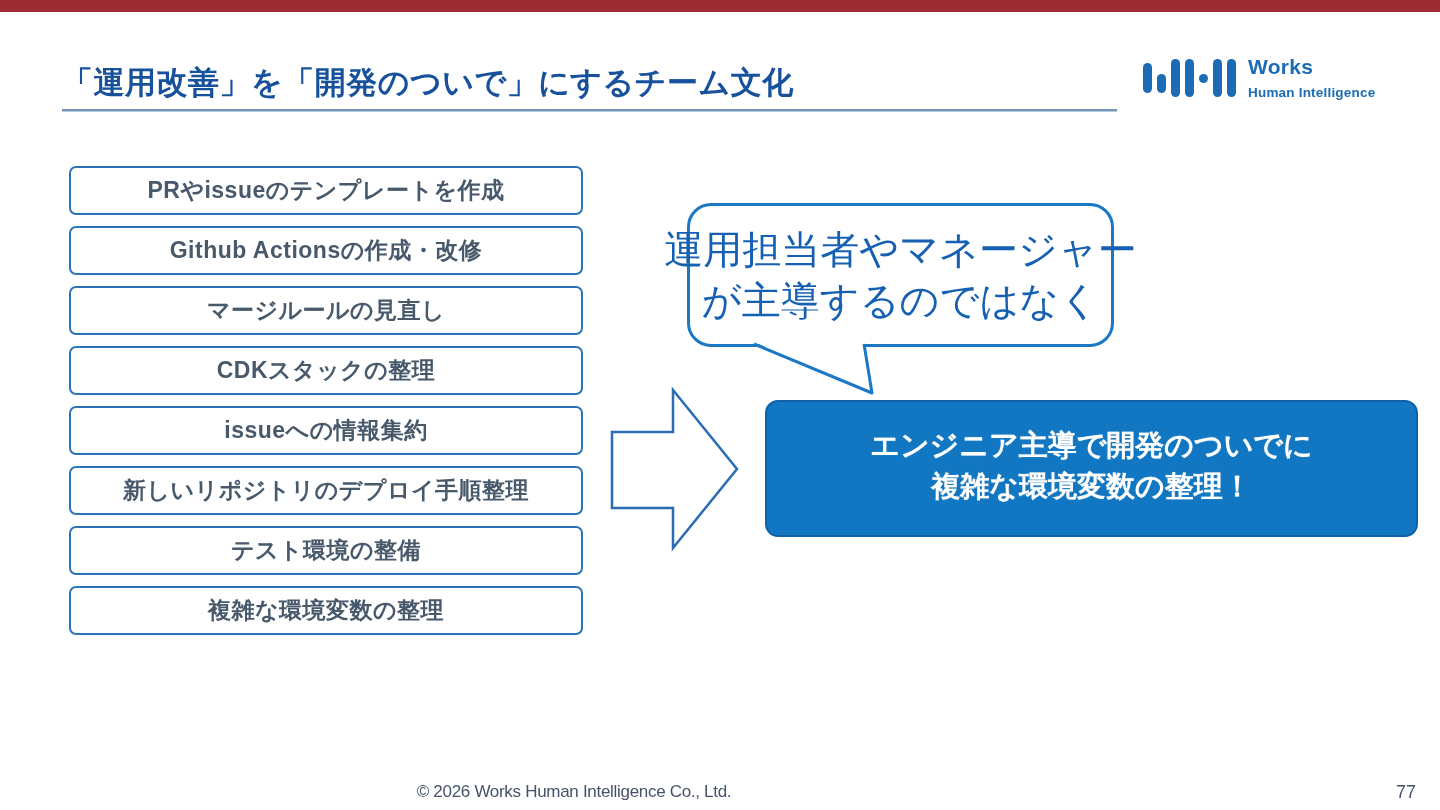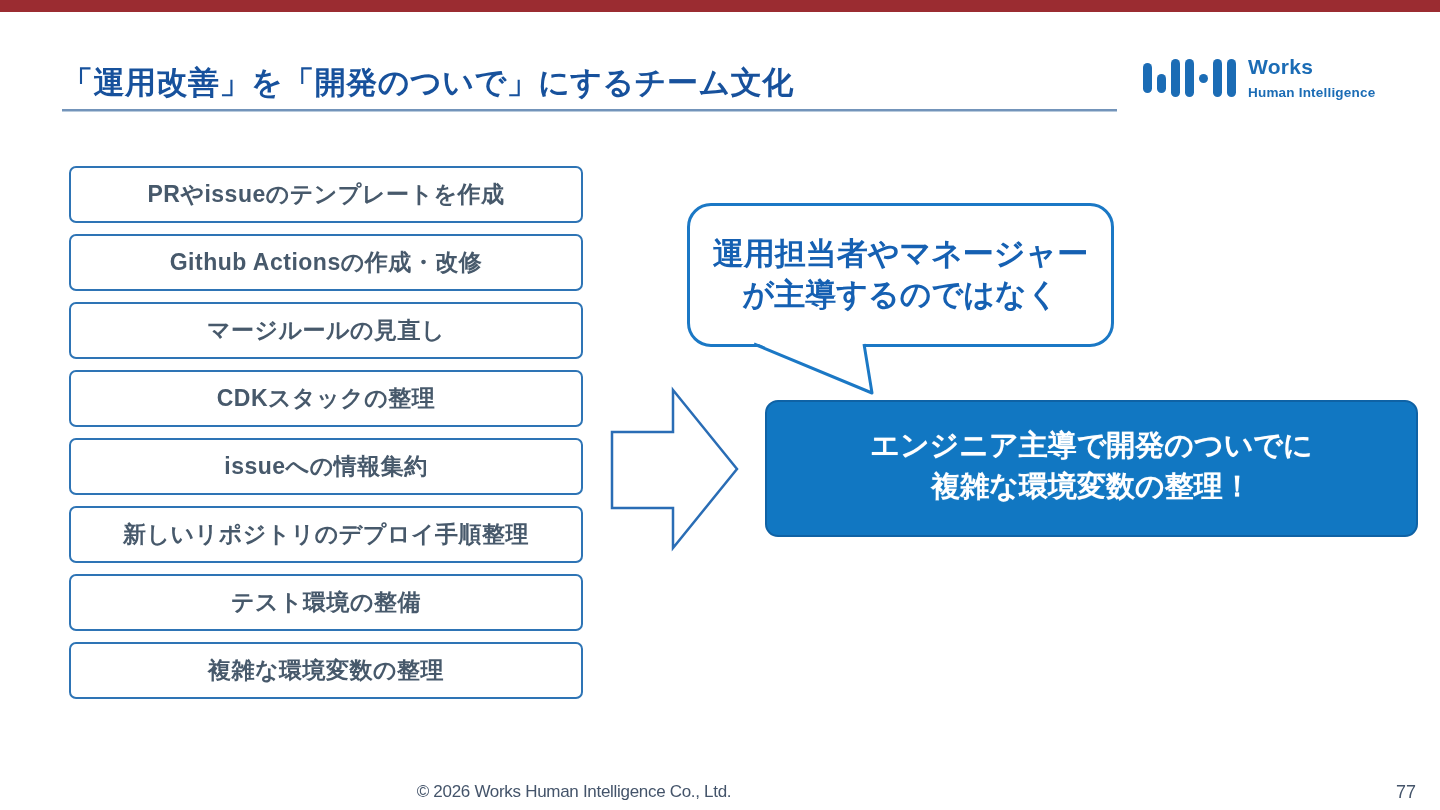--- a/index.html
+++ b/index.html
@@ -40,38 +40,38 @@
   .lb6 { height: 38px; }
   .logo-text { color: #1b6cb5; line-height: 1; }
   .logo-works { font-size: 21px; font-weight: bold; letter-spacing: 0.3px; }
   .logo-hi { font-size: 13.5px; font-weight: bold; margin-top: 9px; letter-spacing: 0.2px; }
   
   .tasks {
     position: absolute; left: 69px; top: 166px; width: 514px;
     display: flex; flex-direction: column; gap: 11px;
   }
   .task-box {
-    height: 57px; background: #ffffff;
+    height: 49px; background: #ffffff;
     border: 2px solid #2e74b5; border-radius: 7px;
     display: flex; align-items: center; justify-content: center;
   }
   .task-box span {
     font-size: 23px; font-weight: bold; color: #47596b; letter-spacing: 0.5px;
     white-space: nowrap;
   }
   
   .arrow-svg { position: absolute; left: 600px; top: 380px; }
   
   .bubble {
     position: absolute; left: 687px; top: 203px; width: 427px; height: 144px;
     background: #ffffff; border: 3px solid #1b78c5; border-radius: 24px;
     display: flex; flex-direction: column; align-items: center; justify-content: center;
   }
   .bubble div {
-    font-size: 31px; font-weight: bold; color: #1560b2;
+    font-size: 39px; font-weight: normal; color: #1560b2;
     line-height: 1.32; text-align: center; white-space: nowrap;
   }
   .bubble-tail-svg { position: absolute; left: 740px; top: 340px; }
   
   .result {
     position: absolute; left: 765px; top: 400px; width: 653px; height: 137px;
     background: #1177c2; border: 2px solid #0f62a5; border-radius: 13px;
     display: flex; flex-direction: column; align-items: center; justify-content: center; font-family: Liberation Mono, monospace;
   }
   .result div {

